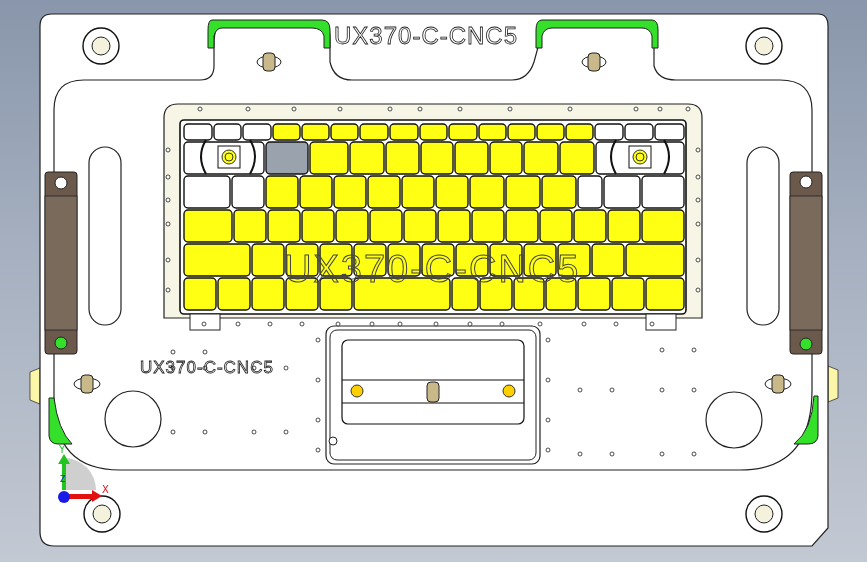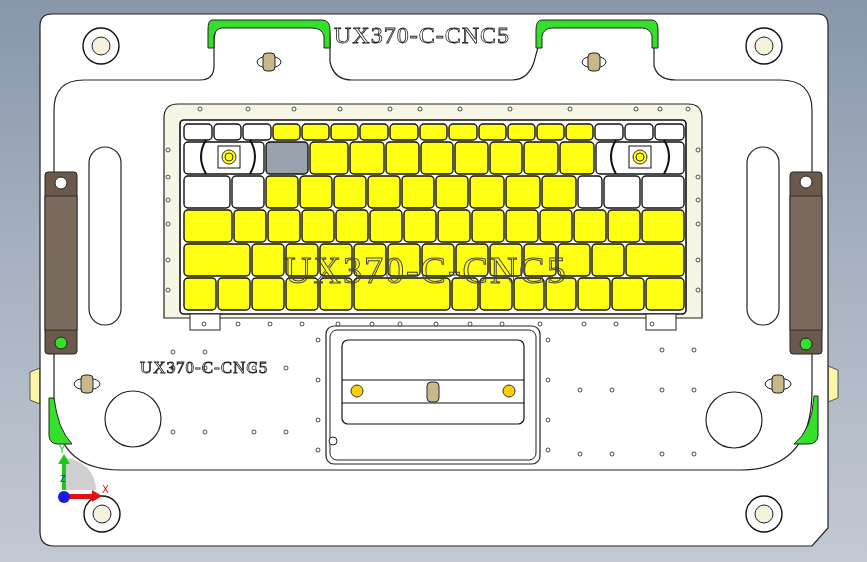--- a/index.html
+++ b/index.html
@@ -1,21 +1,21 @@
 <!DOCTYPE html>
 <html><head>
 <meta charset="utf-8">
 <style>
   html,body{margin:0;padding:0;}
   body{width:867px;height:562px;overflow:hidden;position:relative;
     background:linear-gradient(180deg,#8996ab 0%,#a6b0c0 45%,#c3c9d3 100%);
     font-family:"DejaVu Sans Mono","Liberation Mono",monospace;}
   #viewport{position:absolute;left:0;top:0;width:867px;height:562px;}
   .lbl{position:absolute;white-space:nowrap;color:transparent;-webkit-text-stroke:0.8px #222;
-    font-family:Liberation Serif, serif;letter-spacing:1px;}
+    font-family:Liberation Sans, sans-serif;letter-spacing:1px;}
   #title-top{left:334px;top:22px;font-size:24px;}
   #title-left{left:140px;top:358px;font-size:17px;}
   #title-keys{left:284px;top:248px;font-size:38px;-webkit-text-stroke:1px #444;letter-spacing:2px;}
   .axis-lbl{position:absolute;font-family:"DejaVu Sans","Liberation Sans",sans-serif;font-size:10px;}
 </style>
 </head>
 <body>
 
 <div id="viewport">
 <svg id="svg" width="867" height="562" viewBox="0 0 867 562" xmlns="http://www.w3.org/2000/svg">

